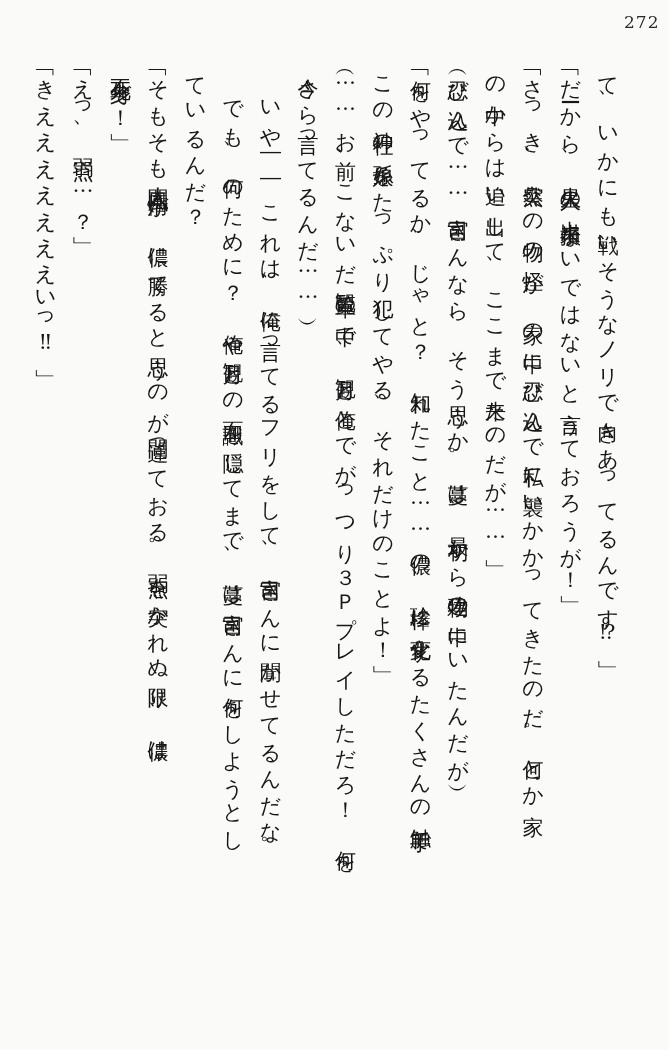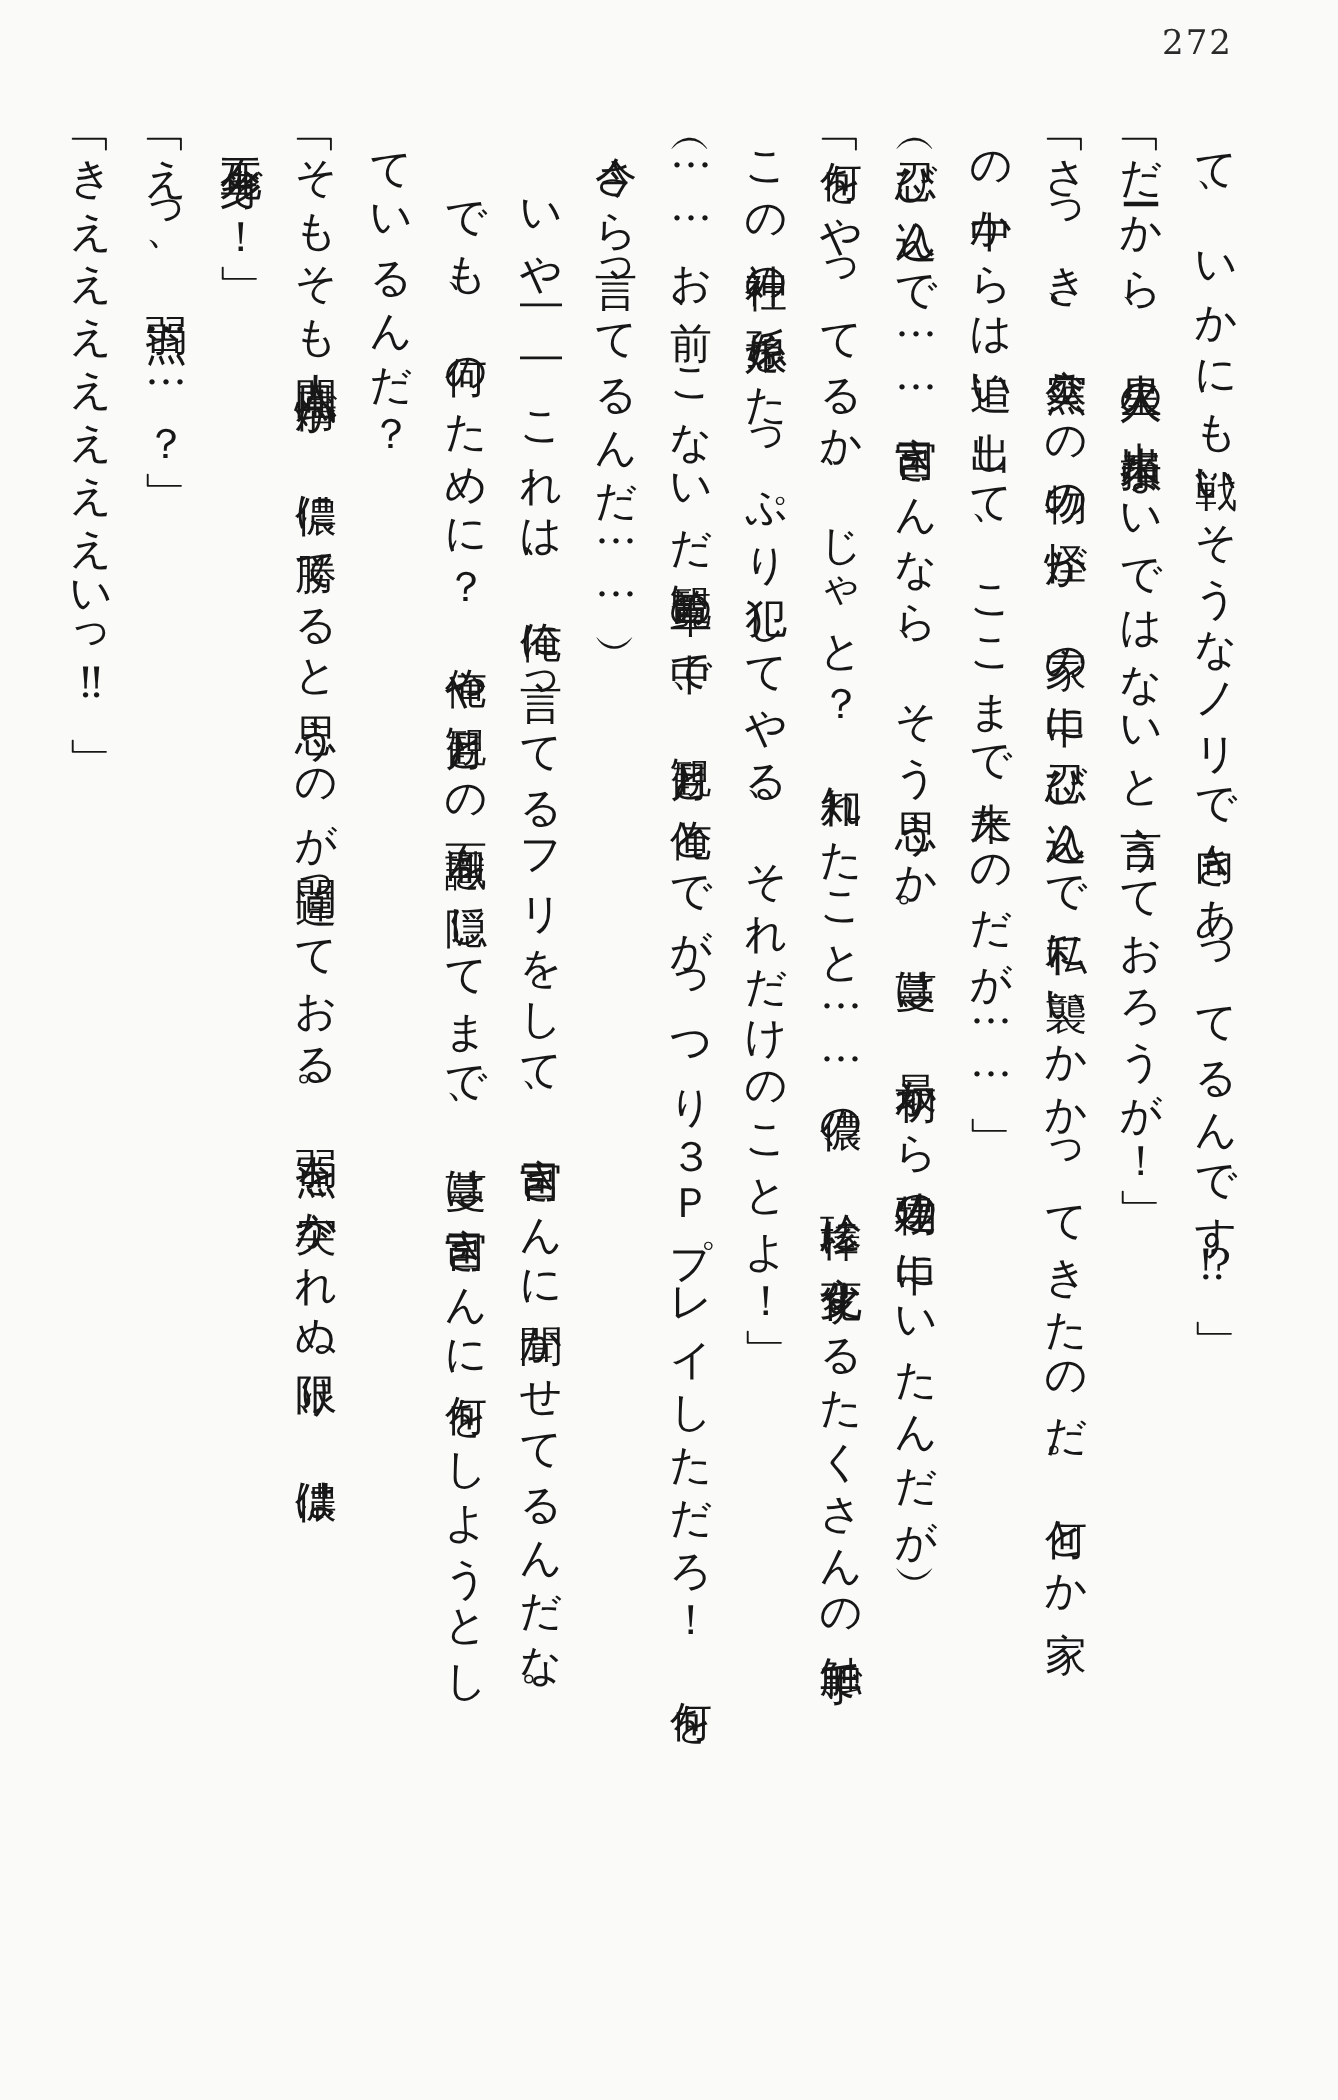--- a/index.html
+++ b/index.html
@@ -14,21 +14,21 @@
     background: #fafaf8;
     font-family: "DejaVu Serif", "Liberation Serif", serif;
   }
   .page {
     position: absolute;
     inset: 0;
   }
   .page-number {
     position: absolute;
     top: 12px;
-    left: 581px;
+    left: 624px;
     font-size: 17px;
     letter-spacing: 1px;
     color: #2a2a2a;
   }
   .text-block {
     position: absolute;
     top: 62px;
     right: 43px;
     height: 970px;
     writing-mode: vertical-rl;

